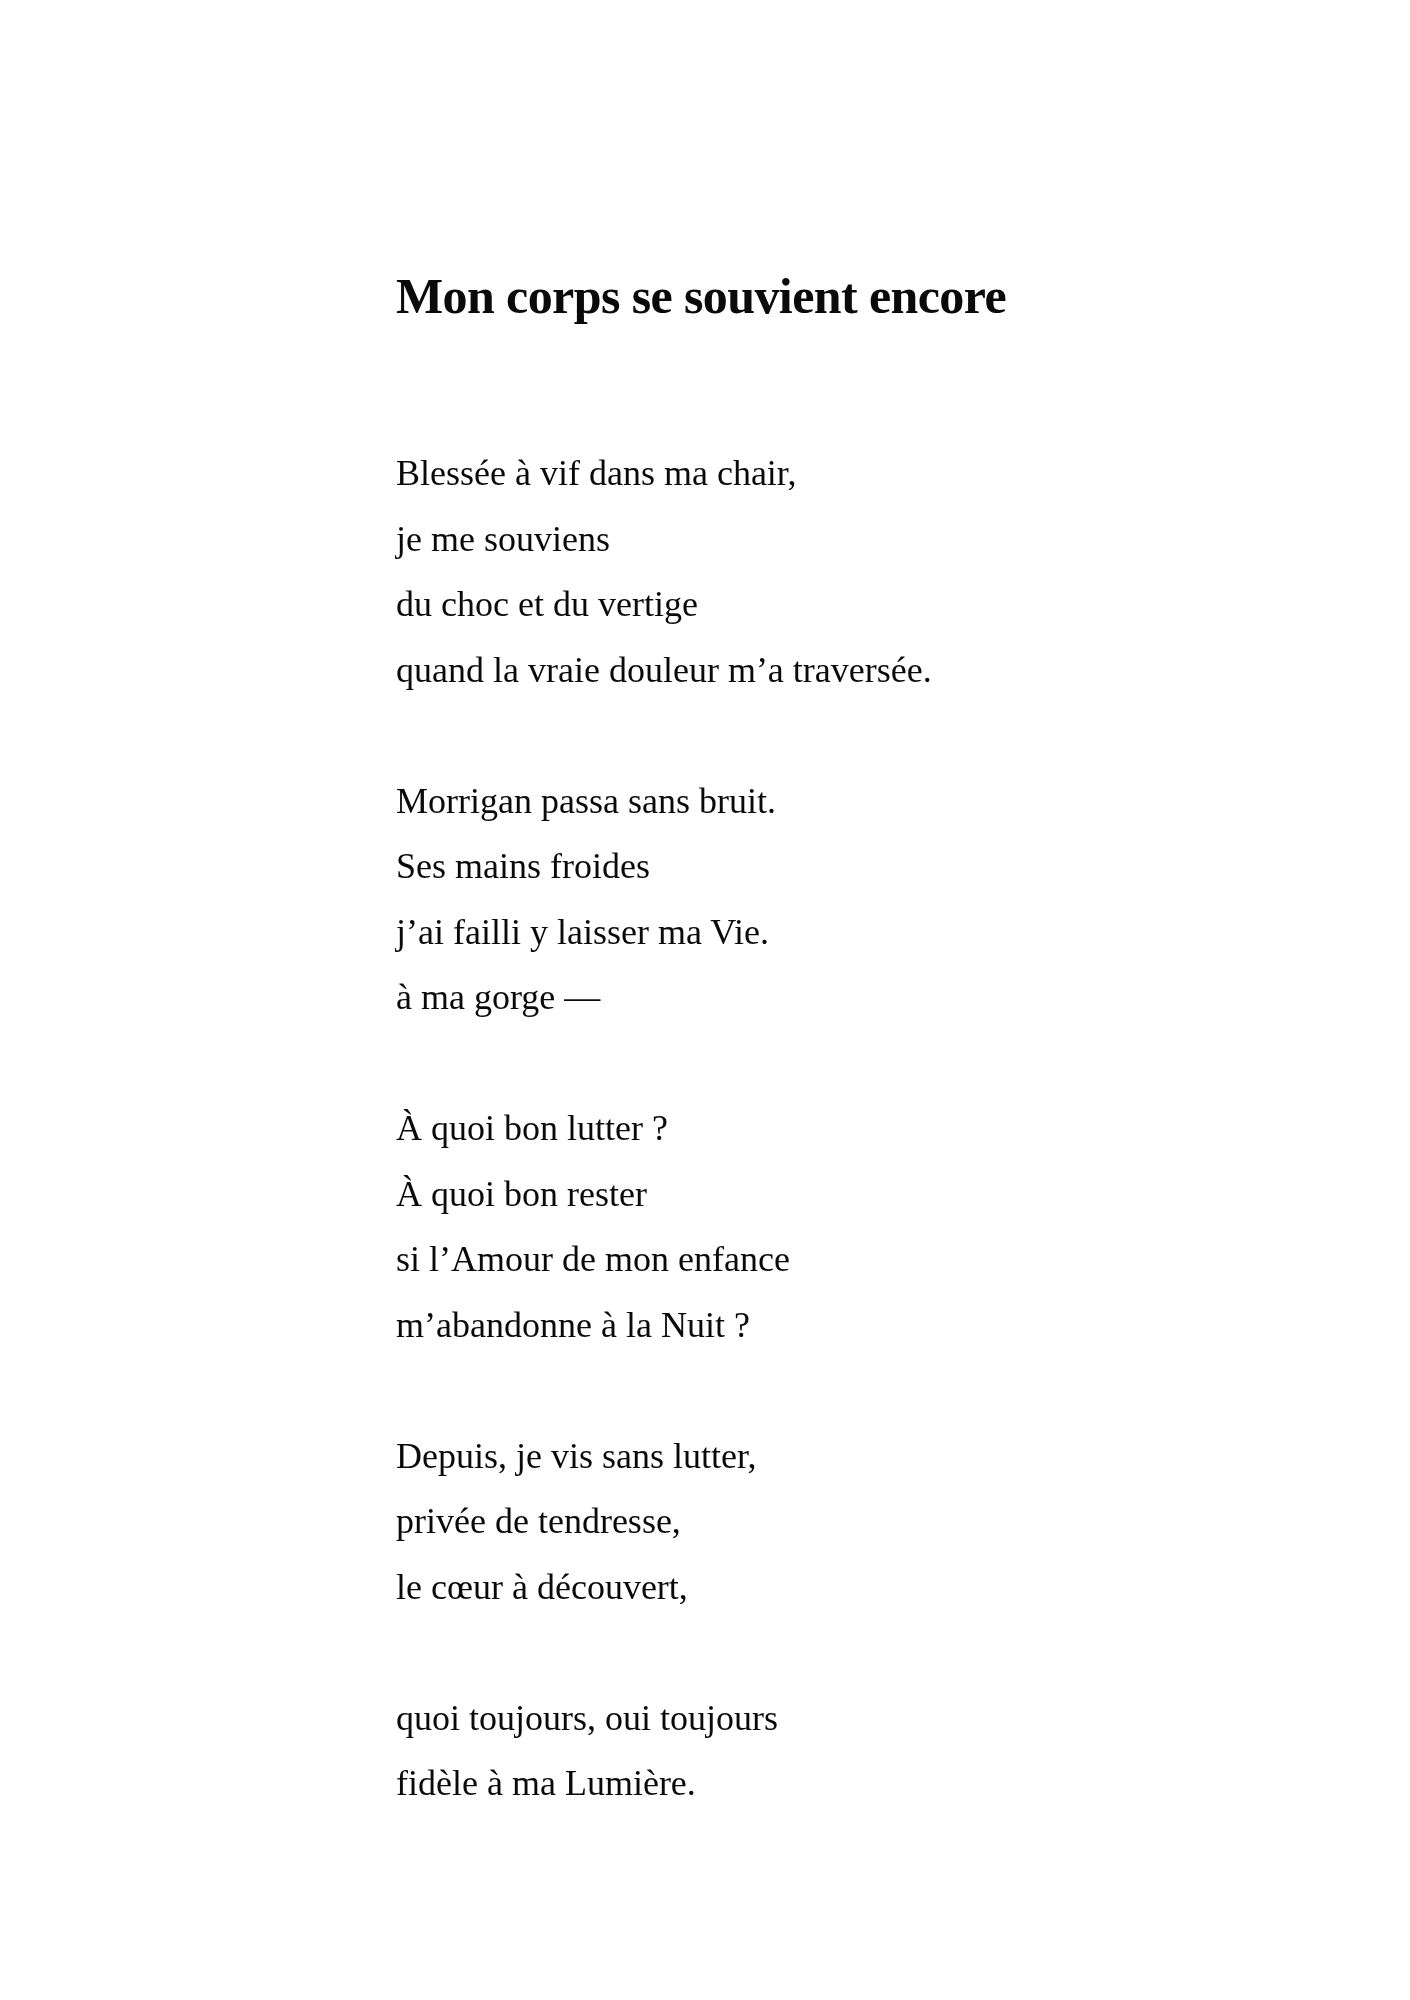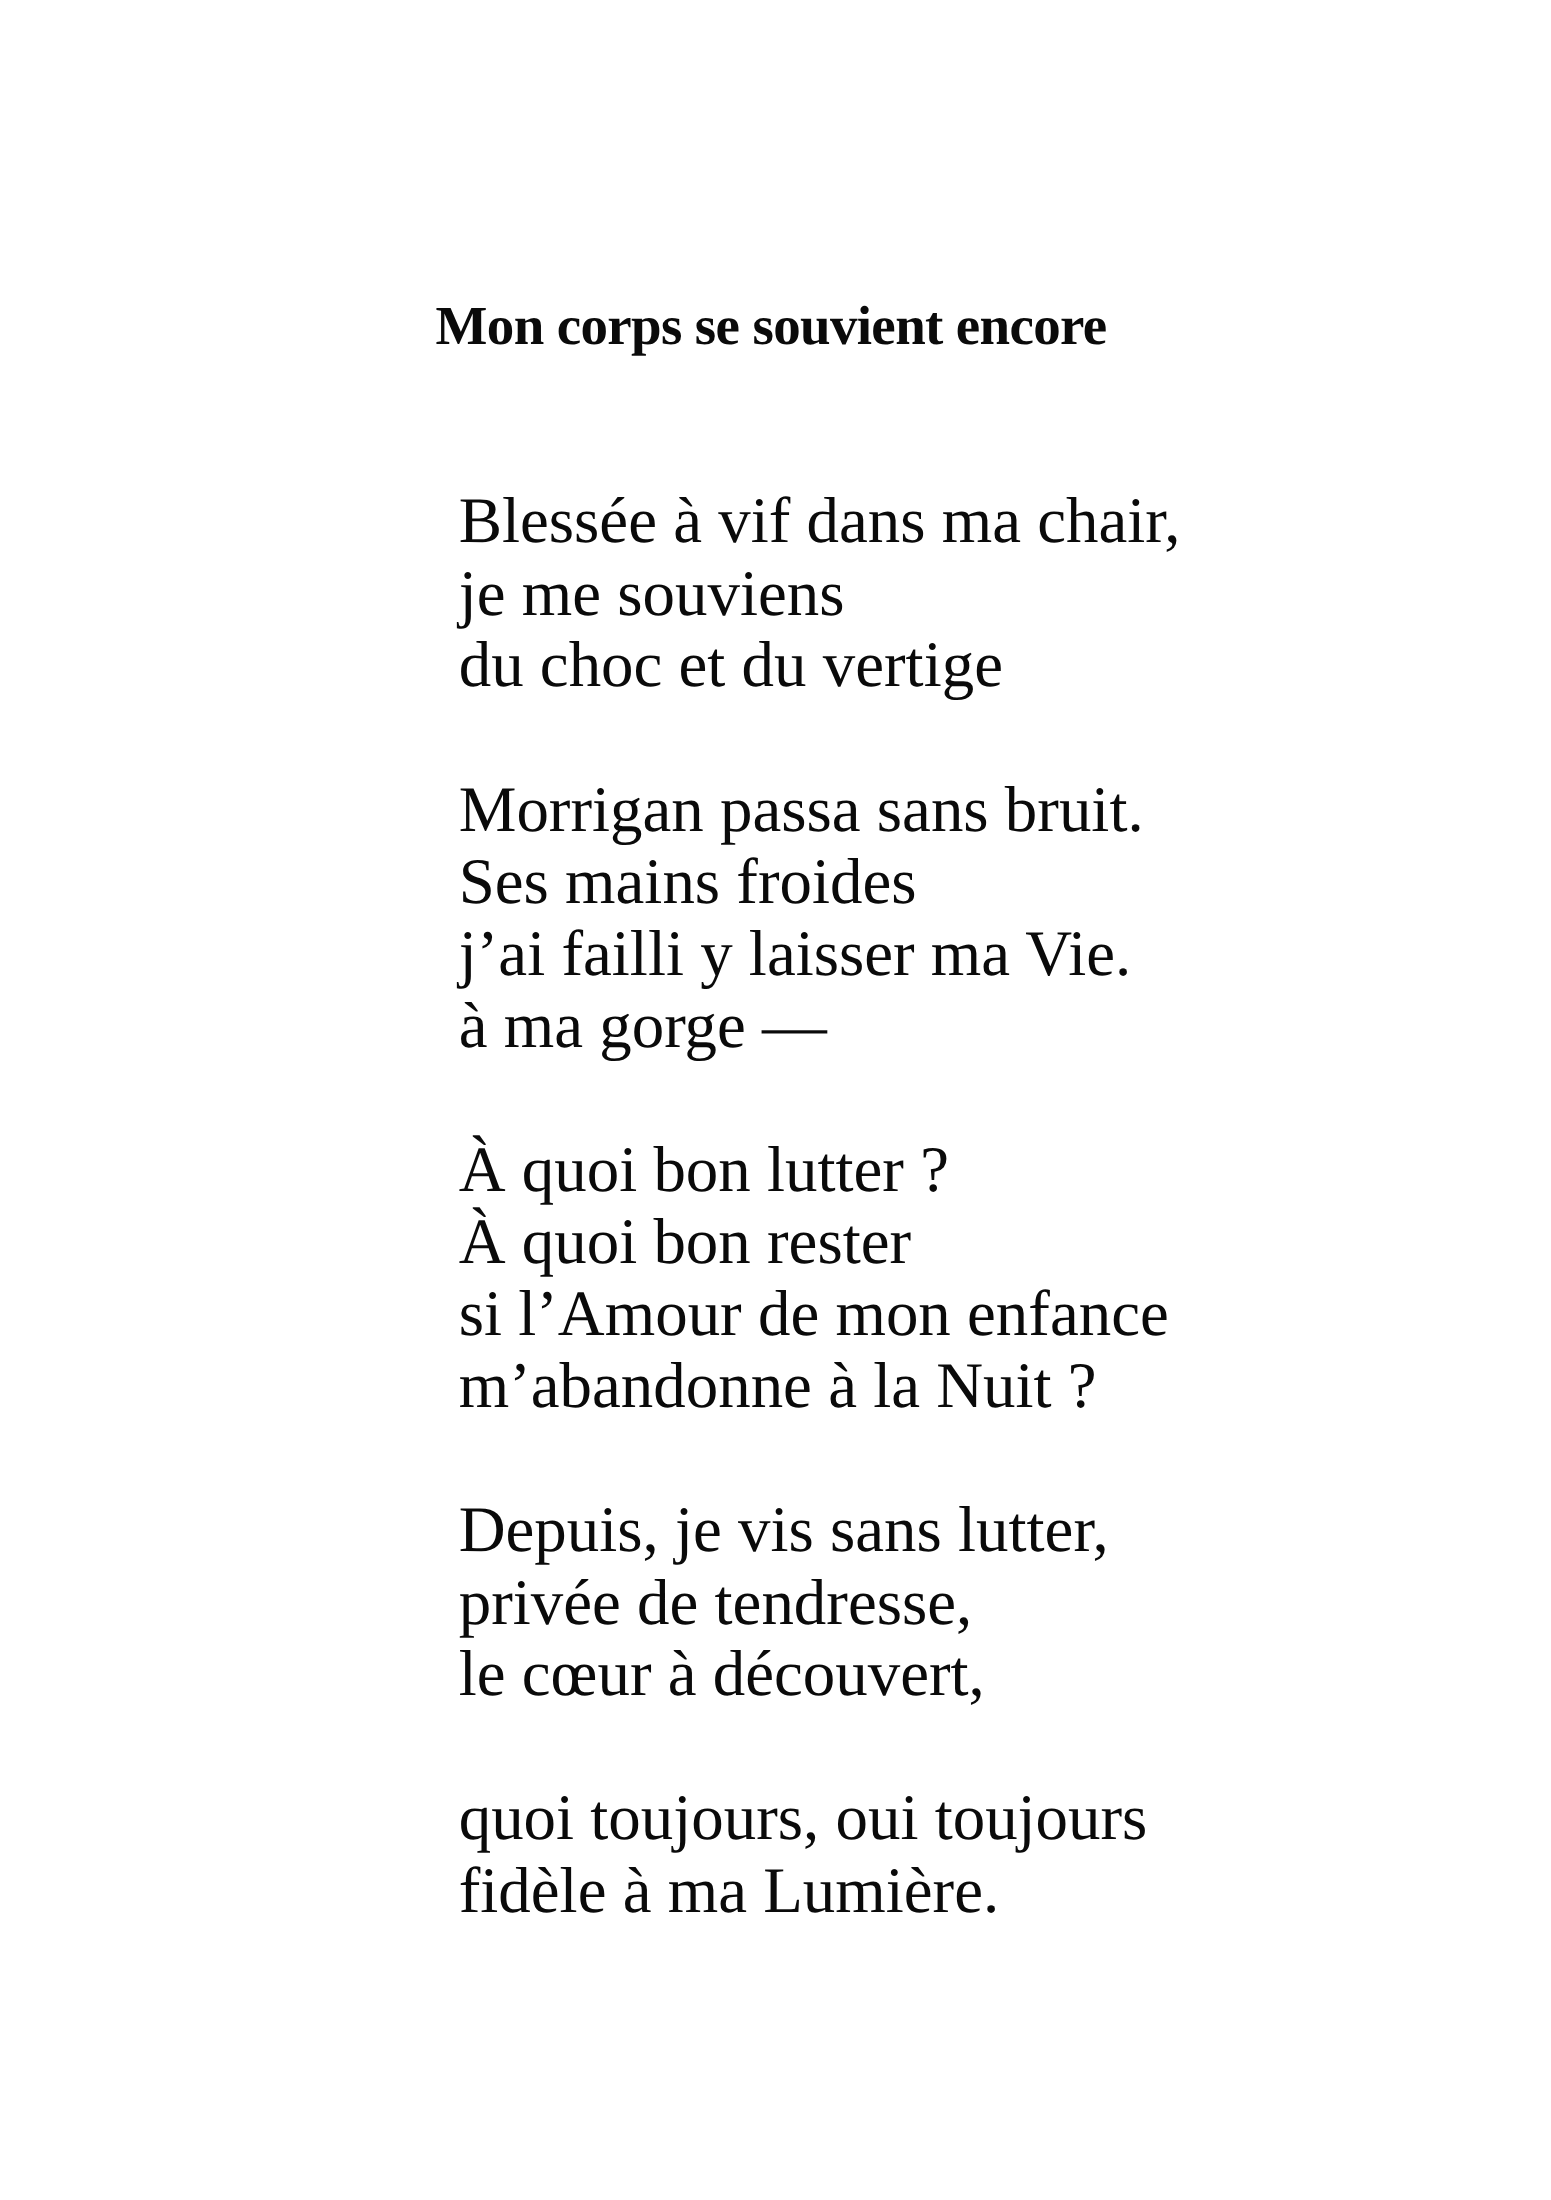--- a/index.html
+++ b/index.html
@@ -29,24 +29,24 @@
       margin: 0;
       font-family: "Liberation Serif", "DejaVu Serif", serif;
       font-weight: bold;
       font-size: 50px;
       line-height: 60px;
       letter-spacing: -0.6px;
       white-space: nowrap;
     }
     .poem-body {
       position: absolute;
-      left: 417px;
+      left: 396px;
       top: 441px;
       margin: 0;
-      font-size: 59px;
+      font-size: 36px;
       line-height: 65.5px;
     }
     .stanza {
       margin: 0 0 65.5px 0;
       padding: 0;
     }
     .stanza:last-child { margin-bottom: 0; }
     .line {
       display: block;
       white-space: nowrap;
@@ -57,20 +57,21 @@
 <body>
 
 <div class="page">
   <h1 class="poem-title">Mon corps se souvient encore</h1>
 
   <div class="poem-body">
     <p class="stanza">
       <span class="line">Blessée à vif dans ma chair,</span>
       <span class="line">je me souviens</span>
       <span class="line">du choc et du vertige</span>
+      <span class="line">quand la vraie douleur m’a traversée.</span>
     </p>
     <p class="stanza">
       <span class="line">Morrigan passa sans bruit.</span>
       <span class="line">Ses mains froides</span>
       <span class="line">j’ai failli y laisser ma Vie.</span>
       <span class="line">à ma gorge —</span>
     </p>
     <p class="stanza">
       <span class="line">À quoi bon lutter ?</span>
       <span class="line">À quoi bon rester</span>

